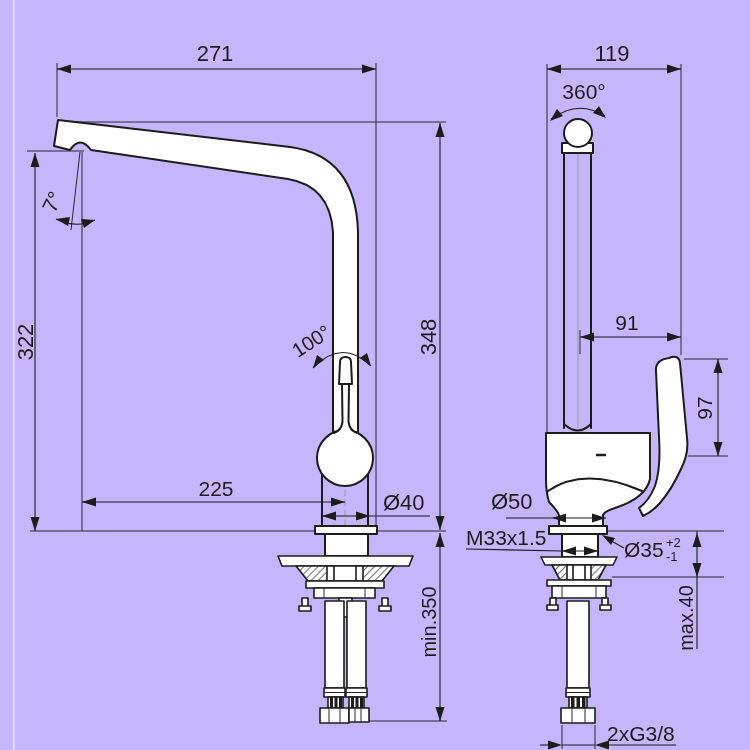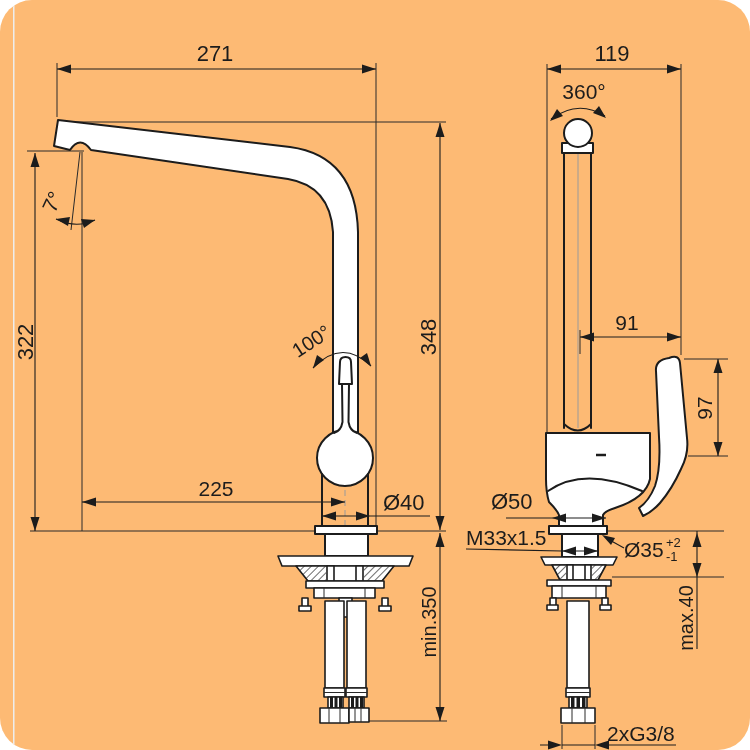--- a/index.html
+++ b/index.html
@@ -1,17 +1,17 @@
 <!DOCTYPE html>
 <html><head>
 <meta charset="utf-8">
 <style>
   html,body{margin:0;padding:0;background:#ffffff;}
-  .canvas{position:relative;width:750px;height:750px;background:#fdba74;overflow:hidden;
-          font-family:"Liberation Sans", sans-serif;border-radius:32px;}
+  .canvas{position:relative;width:750px;height:750px;background:#c4b5fd;overflow:hidden;
+          font-family:"Liberation Sans", sans-serif;}
   svg{position:absolute;left:0;top:0;}
   text{fill:#1c1c1c;}
   .dim{font-size:22px;}
   .dim-m{font-size:21px;}
   .dim-s{font-size:20px;}
   .tol{font-size:13px;}
   .outline{fill:#ffffff;stroke:#1c1c1c;stroke-width:2;stroke-linejoin:round;}
   .oline{fill:none;stroke:#1c1c1c;stroke-width:2;stroke-linejoin:round;stroke-linecap:round;}
   .hw{fill:#ffffff;stroke:#1c1c1c;stroke-width:1.6;stroke-linejoin:round;}
   .dimln{stroke:#1c1c1c;stroke-width:1.1;fill:none;}

